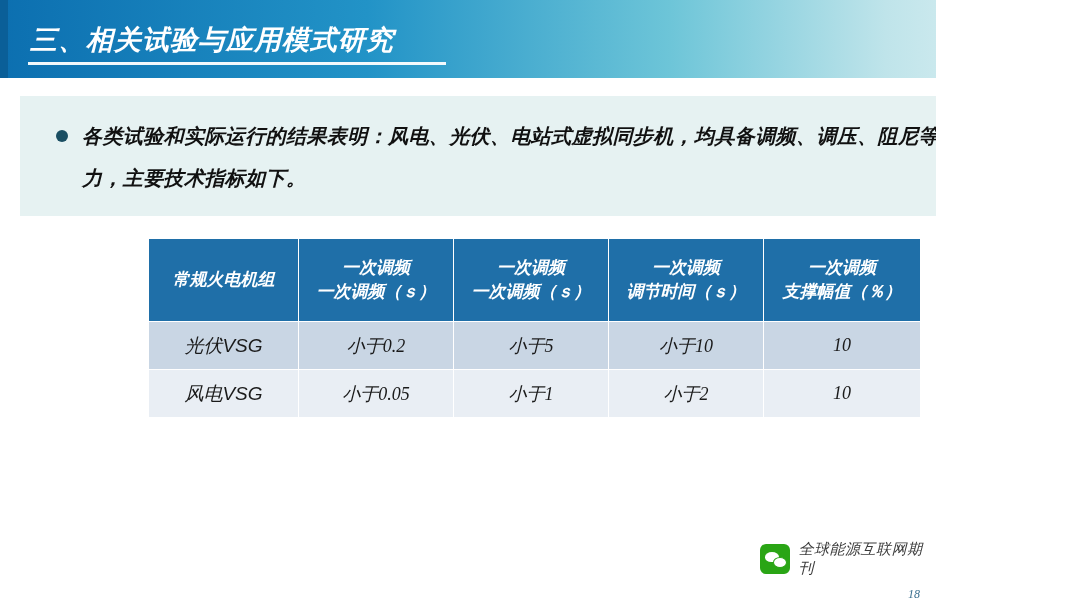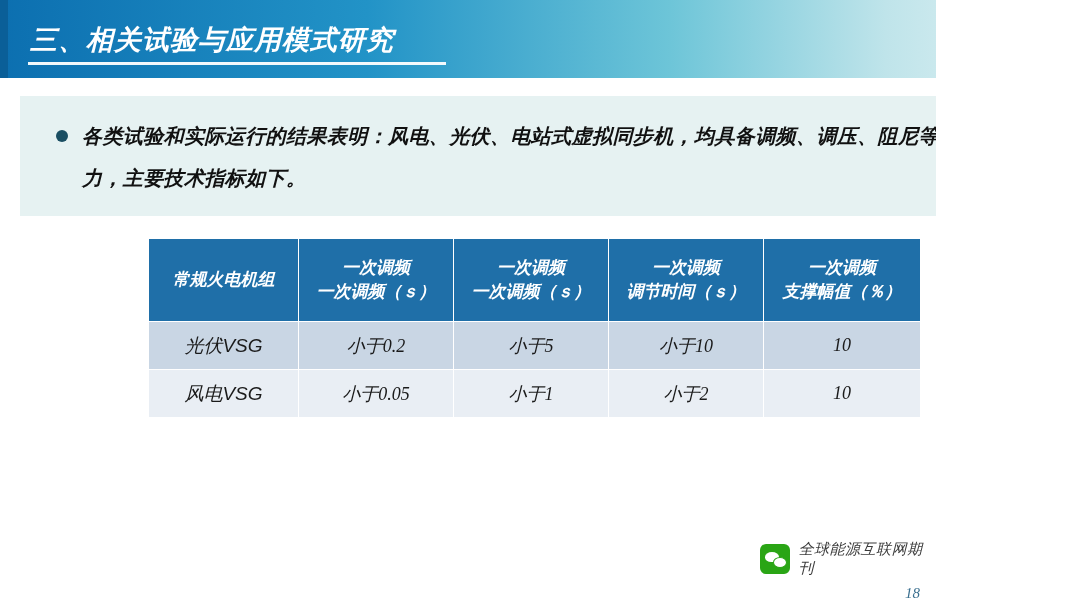--- a/index.html
+++ b/index.html
@@ -173,21 +173,21 @@
   }
   .footer-text {
     font-size: 15px;
     color: #3b3b3b;
     letter-spacing: 0.5px;
   }
   .page-number {
     position: absolute;
     right: 16px;
     bottom: 6px;
-    font-size: 15px;
+    font-size: 12px;
     color: #3a6f8f;
     font-family: "Liberation Serif", serif;
   }
 </style>
 </head>
 <body>
 
 <div class="slide">
 
   <div class="header-band">

